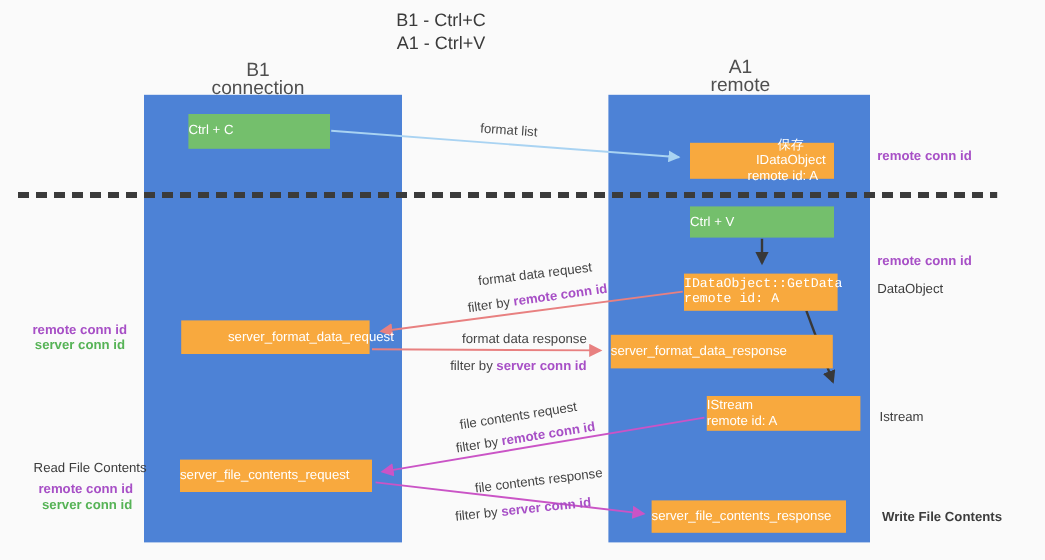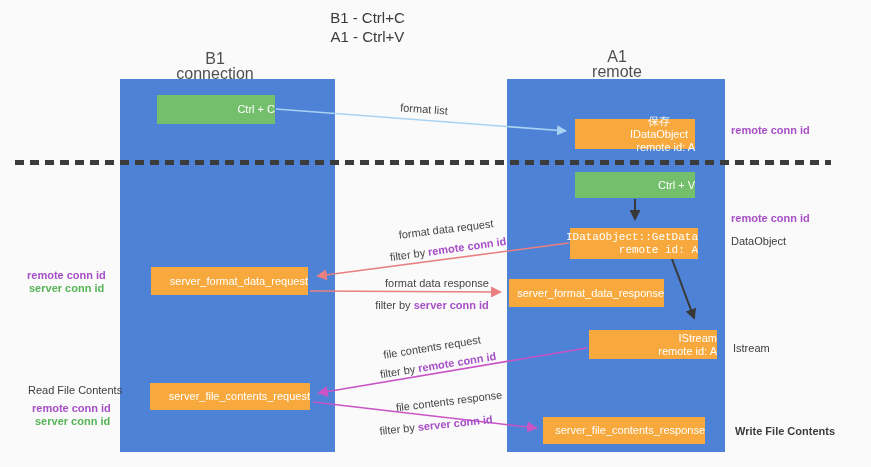--- a/index.html
+++ b/index.html
@@ -9,21 +9,21 @@
   }
   .abs{position:absolute;}
   .title{left:0;top:8px;width:735px;text-align:center;font-size:15px;line-height:19px;color:#3a3a3a;}
   .lane-header{width:120px;text-align:center;font-size:16px;line-height:15px;color:#4f4f4f;}
   .lane{background:var(--lane-blue,#4d82d6);}
   .divider{
     height:5px;
     background:repeating-linear-gradient(90deg,var(--dashed-line,#3b3b3b) 0 9px,transparent 9px 15px);
   }
   .node{
-    display:flex;flex-direction:column;align-items:flex-end;justify-content:center;
+    display:flex;flex-direction:column;align-items:flex-start;justify-content:center;
     color:#fff;text-align:center;font-size:11px;line-height:13px;box-sizing:border-box;
   }
   .node.orange{background:var(--box-orange,#f8a93e);}
   .node.green{background:var(--box-green,#74bf6c);}
   .ann{
     white-space:nowrap;font-size:11px;color:#454545;
     transform:translate(-50%,-50%) rotate(var(--r,0deg));
   }
   .ann .lead{margin-right:3px;}
   .purple{color:var(--text-purple,#a74fc6);font-weight:bold;}
@@ -91,25 +91,25 @@
 
   <div class="abs node green" style="left:575px;top:172px;width:120px;height:26px;">
     <span>Ctrl + V</span>
   </div>
 
   <div class="abs node orange small" style="left:570px;top:228px;width:128px;height:31px;font-family:Liberation Mono, monospace;">
     <span>IDataObject::GetData</span>
     <span>remote id: A</span>
   </div>
 
-  <div class="abs node orange small" style="left:151px;top:267px;width:157px;height:28px;">
+  <div class="abs node orange small" style="left:151px;top:267px;width:157px;height:28px;padding-left:39px;">
     <span>server_format_data_request</span>
   </div>
 
-  <div class="abs node orange small" style="left:509px;top:279px;width:155px;height:28px;">
+  <div class="abs node orange small" style="left:509px;top:279px;width:185px;height:28px;">
     <span>server_format_data_response</span>
   </div>
 
   <div class="abs node orange small" style="left:589px;top:330px;width:128px;height:29px;">
     <span>IStream</span>
     <span>remote id: A</span>
   </div>
 
   <div class="abs node orange small" style="left:150px;top:383px;width:160px;height:27px;">
     <span>server_file_contents_request</span>

